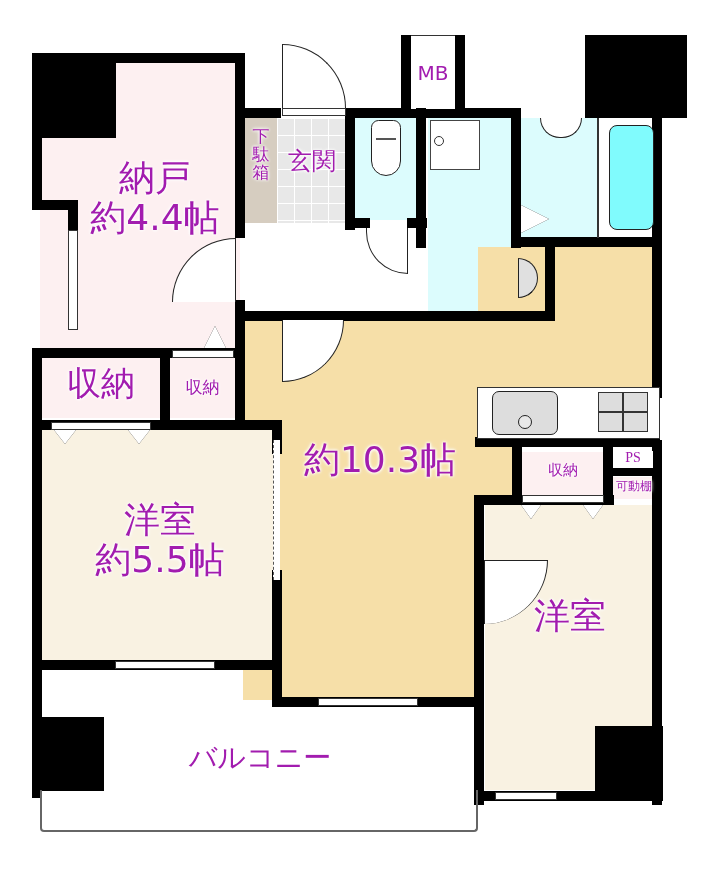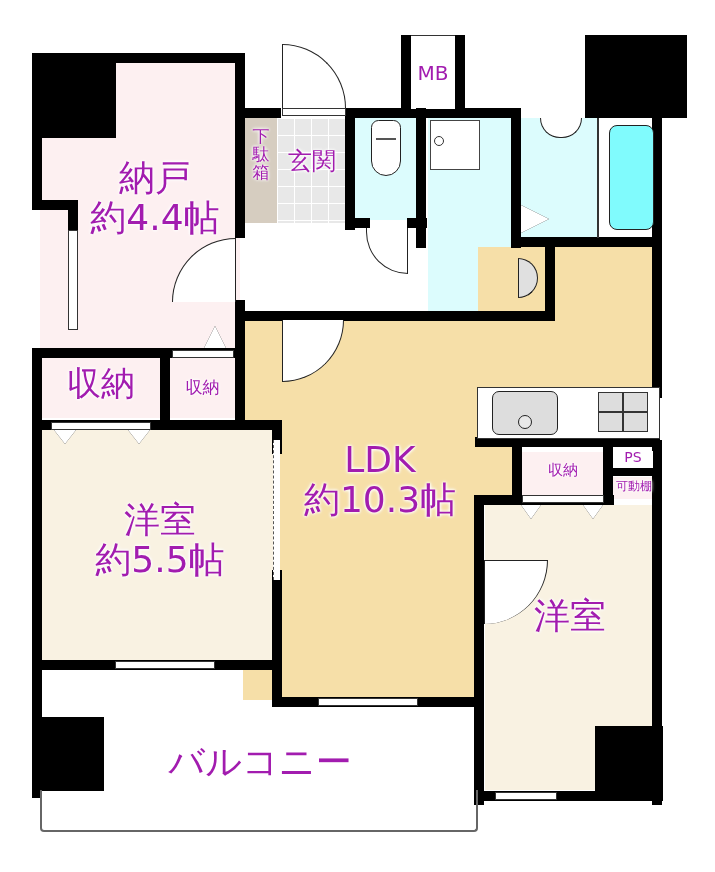--- a/index.html
+++ b/index.html
@@ -159,24 +159,23 @@
   <div class="room-label sm" style="left:247px;top:128px;width:28px;white-space:normal;line-height:1.05;">下駄箱</div>
   <div class="room-label" style="left:279px;top:148px;width:66px;font-size:24px;">玄関</div>
   <div class="room-label" style="left:411px;top:62px;width:44px;font-size:20px;">MB</div>
   <div class="room-label" style="left:42px;top:364px;width:118px;font-size:34px;">収納</div>
   <div class="room-label sm" style="left:170px;top:378px;width:65px;">収納</div>
   <div class="room-label big" style="left:55px;top:500px;width:210px;">
     <div>洋室</div>
     <div>約5.5帖</div>
   </div>
   <div class="room-label big" style="left:285px;top:440px;width:190px;">
-    <div>LDK</div>
     <div>約10.3帖</div>
   </div>
   <div class="room-label" style="left:522px;top:462px;width:82px;font-size:15px;">収納</div>
-  <div class="room-label" style="left:613px;top:450px;width:40px;font-size:14px;">PS</div>
+  <div class="room-label" style="left:613px;top:450px;width:40px;font-size:14px;font-family:Liberation Serif, serif;">PS</div>
   <div class="room-label xs" style="left:611px;top:480px;width:46px;">可動棚</div>
   <div class="room-label big" style="left:490px;top:596px;width:160px;">
     <div>洋室</div>
   </div>
-  <div class="room-label" style="left:130px;top:742px;width:260px;font-size:36px;">バルコニー</div>
+  <div class="room-label" style="left:130px;top:742px;width:260px;font-size:28px;">バルコニー</div>
 
 </div>
 
 </body></html>

